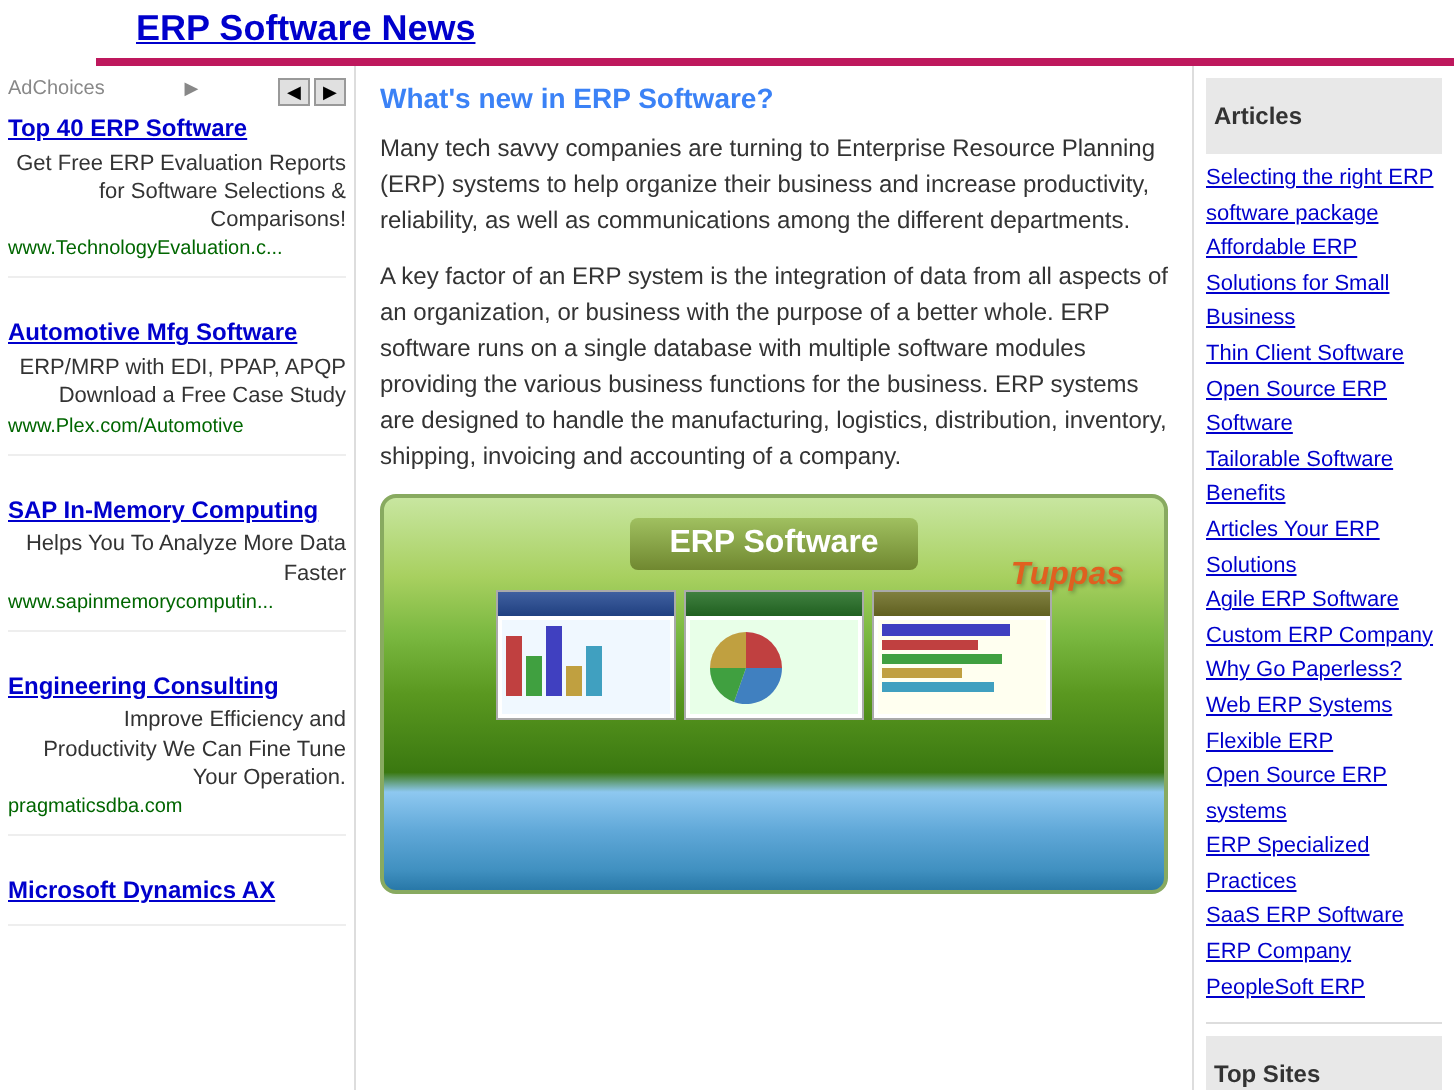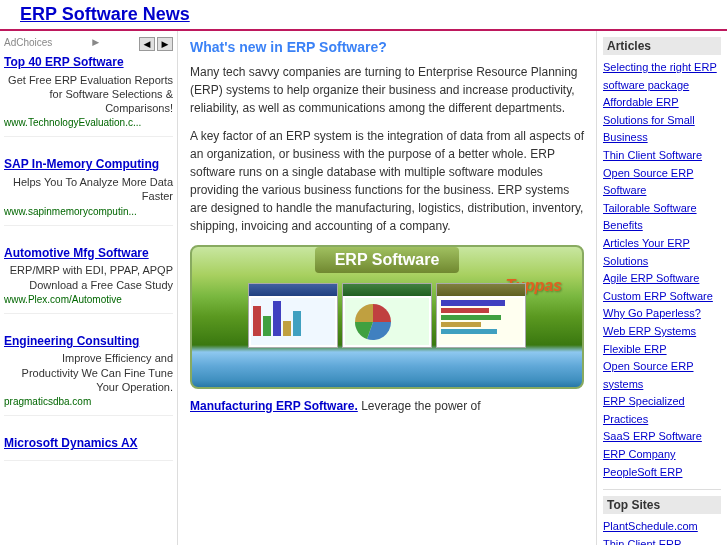--- a/index.html
+++ b/index.html
@@ -1,21 +1,22 @@
 <!DOCTYPE html>
 <html><head>
   <meta charset="utf-8">
   <style>
     * { margin: 0; padding: 0; box-sizing: border-box; }
     body { font-family: Arial, sans-serif; font-size: 12px; background: #fff; width: 727px; }
 
     #page-title {
       background: #fff;
       padding: 4px 20px;
-      border-bottom: 2px solid #be185d;
+      border-bottom: 4px solid #be185d;
+      margin-left: 48px;
     }
     #page-title a {
       color: #00c;
       font-size: 18px;
       font-weight: bold;
       text-decoration: underline;
     }
 
     .layout {
       display: flex;
@@ -95,24 +96,25 @@
       font-size: 12px;
       color: #333;
       line-height: 1.5;
       margin-bottom: 10px;
     }
 
     .erp-image-box {
       background: linear-gradient(180deg, #c8e6a0 0%, #a8d060 20%, #7ab840 35%, #5a9820 50%, #4a8818 60%, #3a7810 70%, #8ec8f0 75%, #60a8d8 85%, #4090c0 95%, #2878a8 100%);
       border: 2px solid #88aa60;
       border-radius: 8px;
+      padding: 10px;
       margin: 10px 0;
       text-align: center;
       position: relative;
-      height: 144px;
+      height: 200px;
       overflow: hidden;
       text-decoration: underline;
     }
 
     .erp-image-label {
       background: linear-gradient(180deg, #a0c060 0%, #708830 100%);
       color: #fff;
       font-size: 16px;
       font-weight: bold;
       padding: 4px 20px;
@@ -194,21 +196,21 @@
       min-width: 130px;
       padding: 6px 6px;
       font-size: 11px;
     }
 
     .right-section-title {
       font-size: 12px;
       font-weight: bold;
       color: #333;
       background: #e8e8e8;
-      padding: 2px 4px;
+      padding: 12px 4px;
       margin-bottom: 4px;
     }
 
     .right-link {
       display: block;
       color: #00c;
       text-decoration: underline;
       font-size: 11px;
       line-height: 1.6;
       cursor: pointer;
@@ -243,29 +245,29 @@
       </div>
     </div>
 
     <div class="sidebar-ad">
       <div class="sidebar-ad-title">Top 40 ERP Software</div>
       <div class="sidebar-ad-desc">Get Free ERP Evaluation Reports for Software Selections &amp; Comparisons!</div>
       <div class="sidebar-ad-url">www.TechnologyEvaluation.c...</div>
     </div>
 
     <div class="sidebar-ad">
+      <div class="sidebar-ad-title">Automotive Mfg Software</div>
+      <div class="sidebar-ad-desc">ERP/MRP with EDI, PPAP, APQP Download a Free Case Study</div>
+      <div class="sidebar-ad-url">www.Plex.com/Automotive</div>
+    </div>
+
+    <div class="sidebar-ad">
       <div class="sidebar-ad-title">SAP In-Memory Computing</div>
       <div class="sidebar-ad-desc">Helps You To Analyze More Data Faster</div>
       <div class="sidebar-ad-url">www.sapinmemorycomputin...</div>
-    </div>
-
-    <div class="sidebar-ad">
-      <div class="sidebar-ad-title">Automotive Mfg Software</div>
-      <div class="sidebar-ad-desc">ERP/MRP with EDI, PPAP, APQP Download a Free Case Study</div>
-      <div class="sidebar-ad-url">www.Plex.com/Automotive</div>
     </div>
 
     <div class="sidebar-ad">
       <div class="sidebar-ad-title">Engineering Consulting</div>
       <div class="sidebar-ad-desc">Improve Efficiency and Productivity We Can Fine Tune Your Operation.</div>
       <div class="sidebar-ad-url">pragmaticsdba.com</div>
     </div>
 
     <div class="sidebar-ad">
       <div class="sidebar-ad-title">Microsoft Dynamics AX</div>
@@ -311,37 +313,34 @@
             <div style="height:6px; background:#4040c0; margin-bottom:2px; width:80%;"></div>
             <div style="height:5px; background:#c04040; margin-bottom:2px; width:60%;"></div>
             <div style="height:5px; background:#40a040; margin-bottom:2px; width:75%;"></div>
             <div style="height:5px; background:#c0a040; margin-bottom:2px; width:50%;"></div>
             <div style="height:5px; background:#40a0c0; width:70%;"></div>
           </div>
         </div>
       </div>
     </div>
 
-    <div class="main-bottom-link">
-      <a>Manufacturing ERP Software.</a><span class="main-bottom-text"> Leverage the power of</span>
-    </div>
   </div>
 
   <div class="right-sidebar">
     <div class="right-section">
       <div class="right-section-title">Articles</div>
       <a class="right-link">Selecting the right ERP software package</a>
       <a class="right-link">Affordable ERP</a>
       <a class="right-link">Solutions for Small Business</a>
       <a class="right-link">Thin Client Software</a>
       <a class="right-link">Open Source ERP Software</a>
       <a class="right-link">Tailorable Software Benefits</a>
       <a class="right-link">Articles Your ERP Solutions</a>
       <a class="right-link">Agile ERP Software</a>
-      <a class="right-link">Custom ERP Software</a>
+      <a class="right-link">Custom ERP Company</a>
       <a class="right-link">Why Go Paperless?</a>
       <a class="right-link">Web ERP Systems</a>
       <a class="right-link">Flexible ERP</a>
       <a class="right-link">Open Source ERP systems</a>
       <a class="right-link">ERP Specialized Practices</a>
       <a class="right-link">SaaS ERP Software</a>
       <a class="right-link">ERP Company</a>
       <a class="right-link">PeopleSoft ERP</a>
     </div>
 

